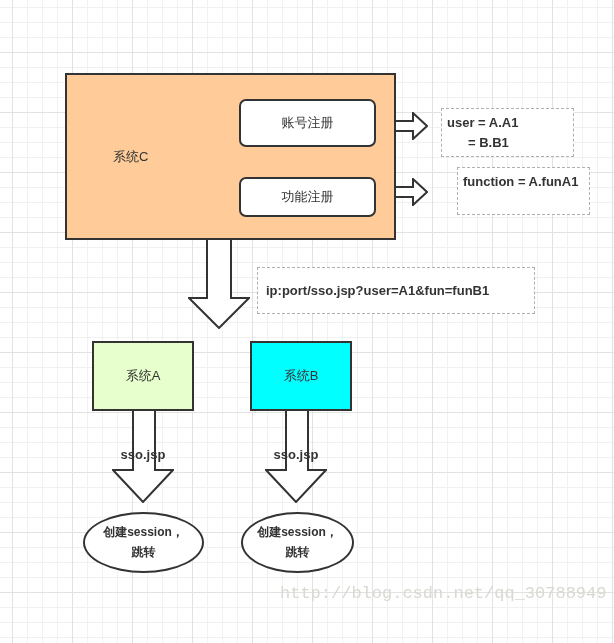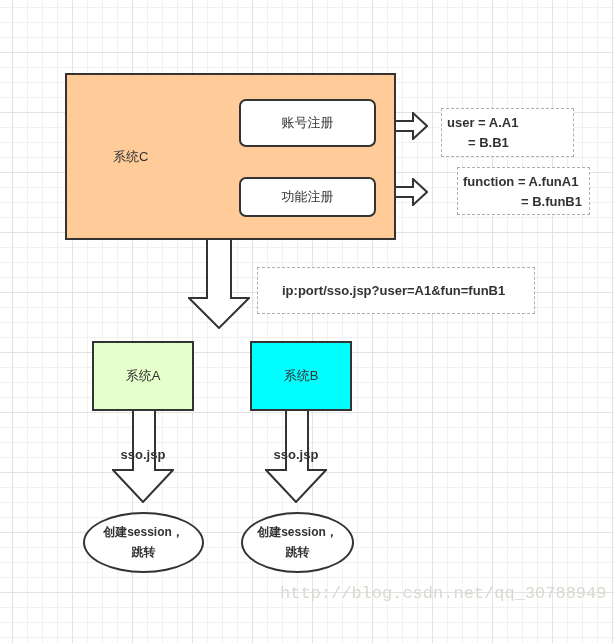--- a/index.html
+++ b/index.html
@@ -75,28 +75,27 @@
     <polygon points="1,9 19,9 19,1 33,14 19,27 19,19 1,19" fill="#ffffff" stroke="#333333" stroke-width="2" stroke-linejoin="miter"></polygon>
   </svg>
 
   <div class="abs dashed-box" style="left:441px;top:108px;width:133px;height:49px;padding:4px 20px 4px 5px;">
     <div>user = A.A1</div>
     <div style="padding-left:21px;">= B.B1</div>
   </div>
 
   <div class="abs dashed-box" style="left:441px;top:167px;width:133px;height:48px;padding:4px 4px 4px 5px;margin-left:16px;">
     <div>function = A.funA1</div>
-    <div style="text-align:right;padding-right:3px;">= B.funB1</div>
   </div>
 
   <svg class="abs arrow-svg" style="left:188px;top:238px;" width="62" height="91" viewBox="0 0 62 91">
     <polygon points="19,0 43,0 43,60 61,60 31,90 1,60 19,60" fill="#ffffff" stroke="#333333" stroke-width="2" stroke-linejoin="miter"></polygon>
   </svg>
 
-  <div class="abs dashed-box" style="left:257px;top:267px;width:278px;height:47px;display:flex;align-items:center;padding-left:24px;">
+  <div class="abs dashed-box" style="left:257px;top:267px;width:278px;height:47px;display:flex;align-items:center;padding-left:8px;">
     <span>ip:port/sso.jsp?user=A1&amp;fun=funB1</span>
   </div>
 
   <div class="abs shape" style="left: 92px; top: 341px; width: 102px; height: 70px; display: flex; align-items: center; justify-content: center; background-color: rgb(230, 255, 205);">
     <span class="node-label">系统A</span>
   </div>
 
   <div class="abs shape" style="left: 250px; top: 341px; width: 102px; height: 70px; display: flex; align-items: center; justify-content: center; background-color: rgb(0, 255, 255);">
     <span class="node-label">系统B</span>
   </div>

